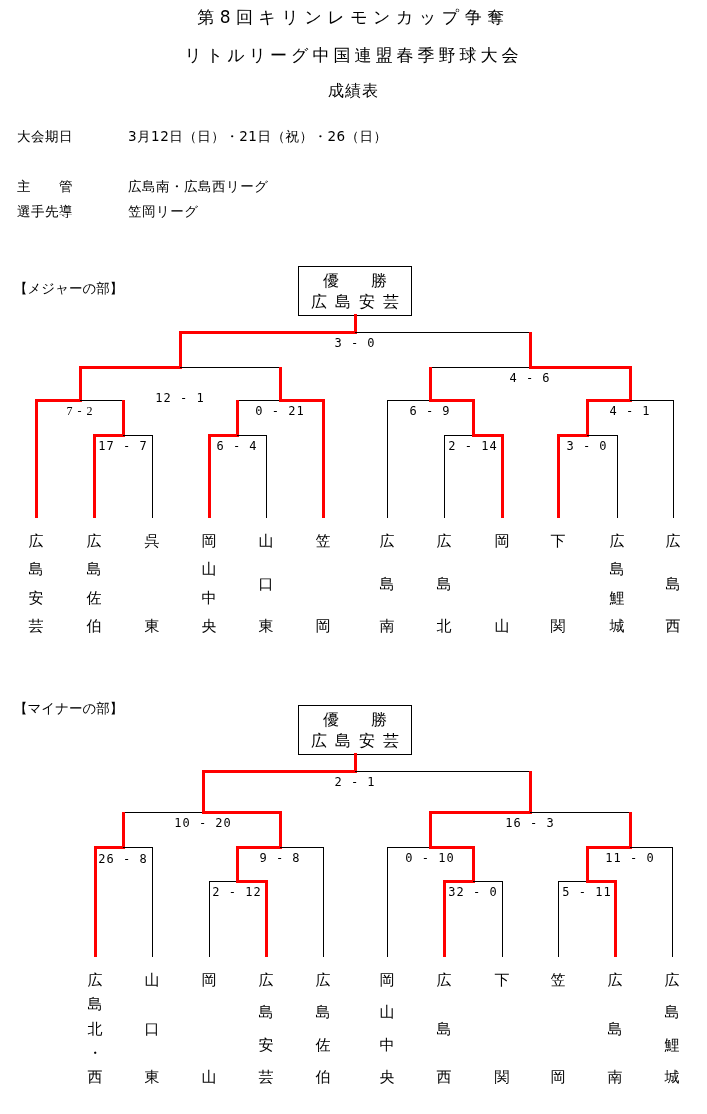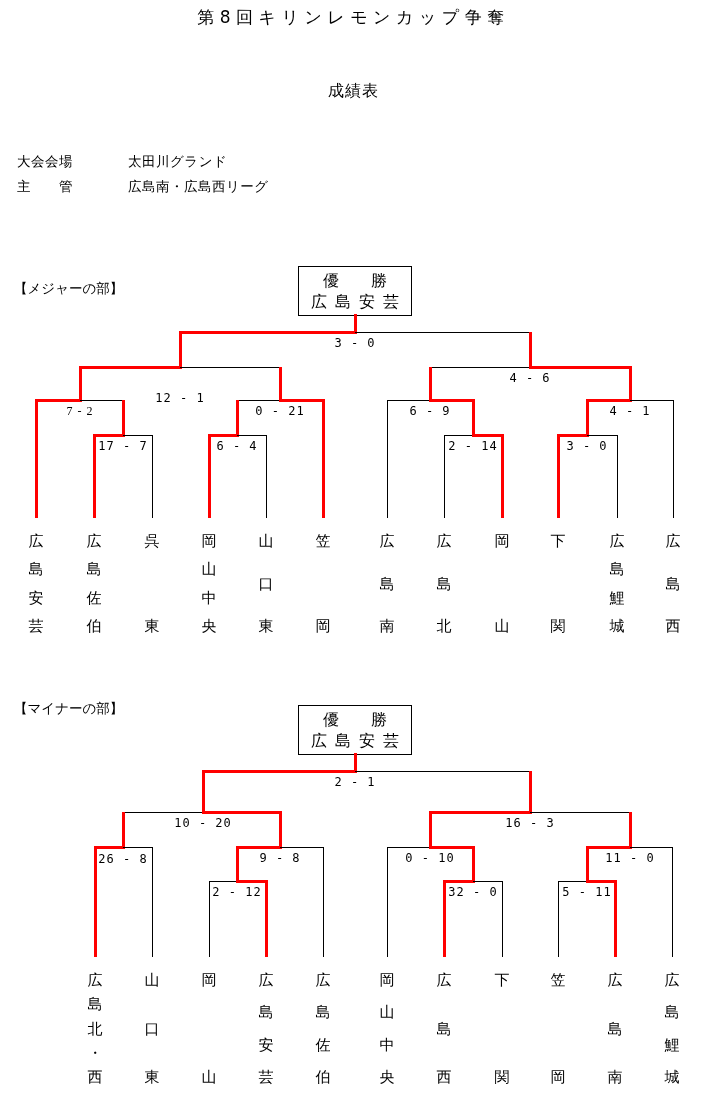--- a/index.html
+++ b/index.html
@@ -36,27 +36,31 @@
     position:absolute;width:20px;display:flex;flex-direction:column;
     justify-content:space-between;align-items:center;
   }
   .team span{font-size:15px;line-height:15px;display:block;}
 </style>
 </head>
 <body>
 
 <div id="page">
   <div class="title-line t1">第8回キリンレモンカップ争奪</div>
+  <div class="title-line t2">リトルリーグ中国連盟春季野球大会</div>
   <div class="title-line t3">成績表</div>
 
-  <div class="info-row r1">
-    <span class="info-label">大会会場</span><span class="info-value">太田川グランド</span>
+  <div class="info-row r0">
+    <span class="info-label">大会期日</span><span class="info-value">3月12日（日）・21日（祝）・26（日）</span>
   </div>
   <div class="info-row r2">
     <span class="info-label">主　　管</span><span class="info-value">広島南・広島西リーグ</span>
+  </div>
+  <div class="info-row r3">
+    <span class="info-label">選手先導</span><span class="info-value">笠岡リーグ</span>
   </div>
 
   <div class="section-heading heading-major">【メジャーの部】</div>
   <div class="champion-box box-major">
     <div class="champ-line">優　勝</div>
     <div class="champ-line">広島安芸</div>
   </div>
 
   <div class="section-heading heading-minor">【マイナーの部】</div>
   <div class="champion-box box-minor">

